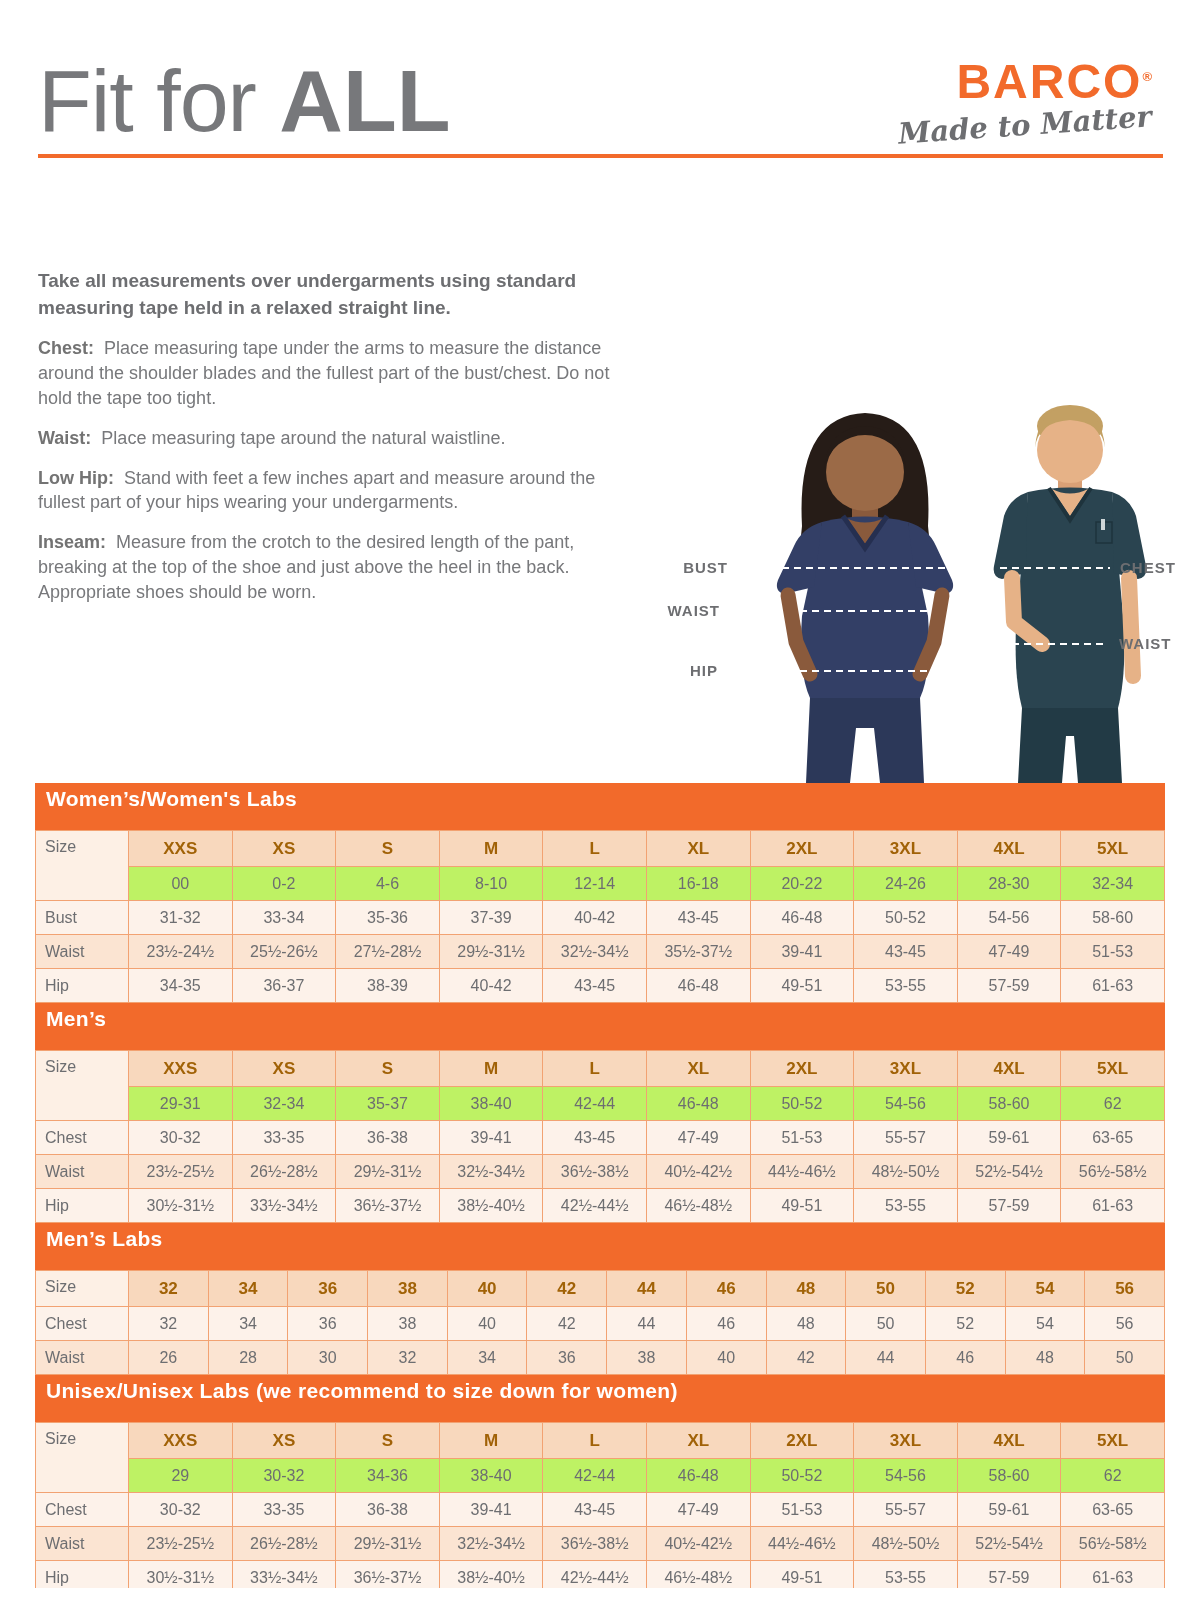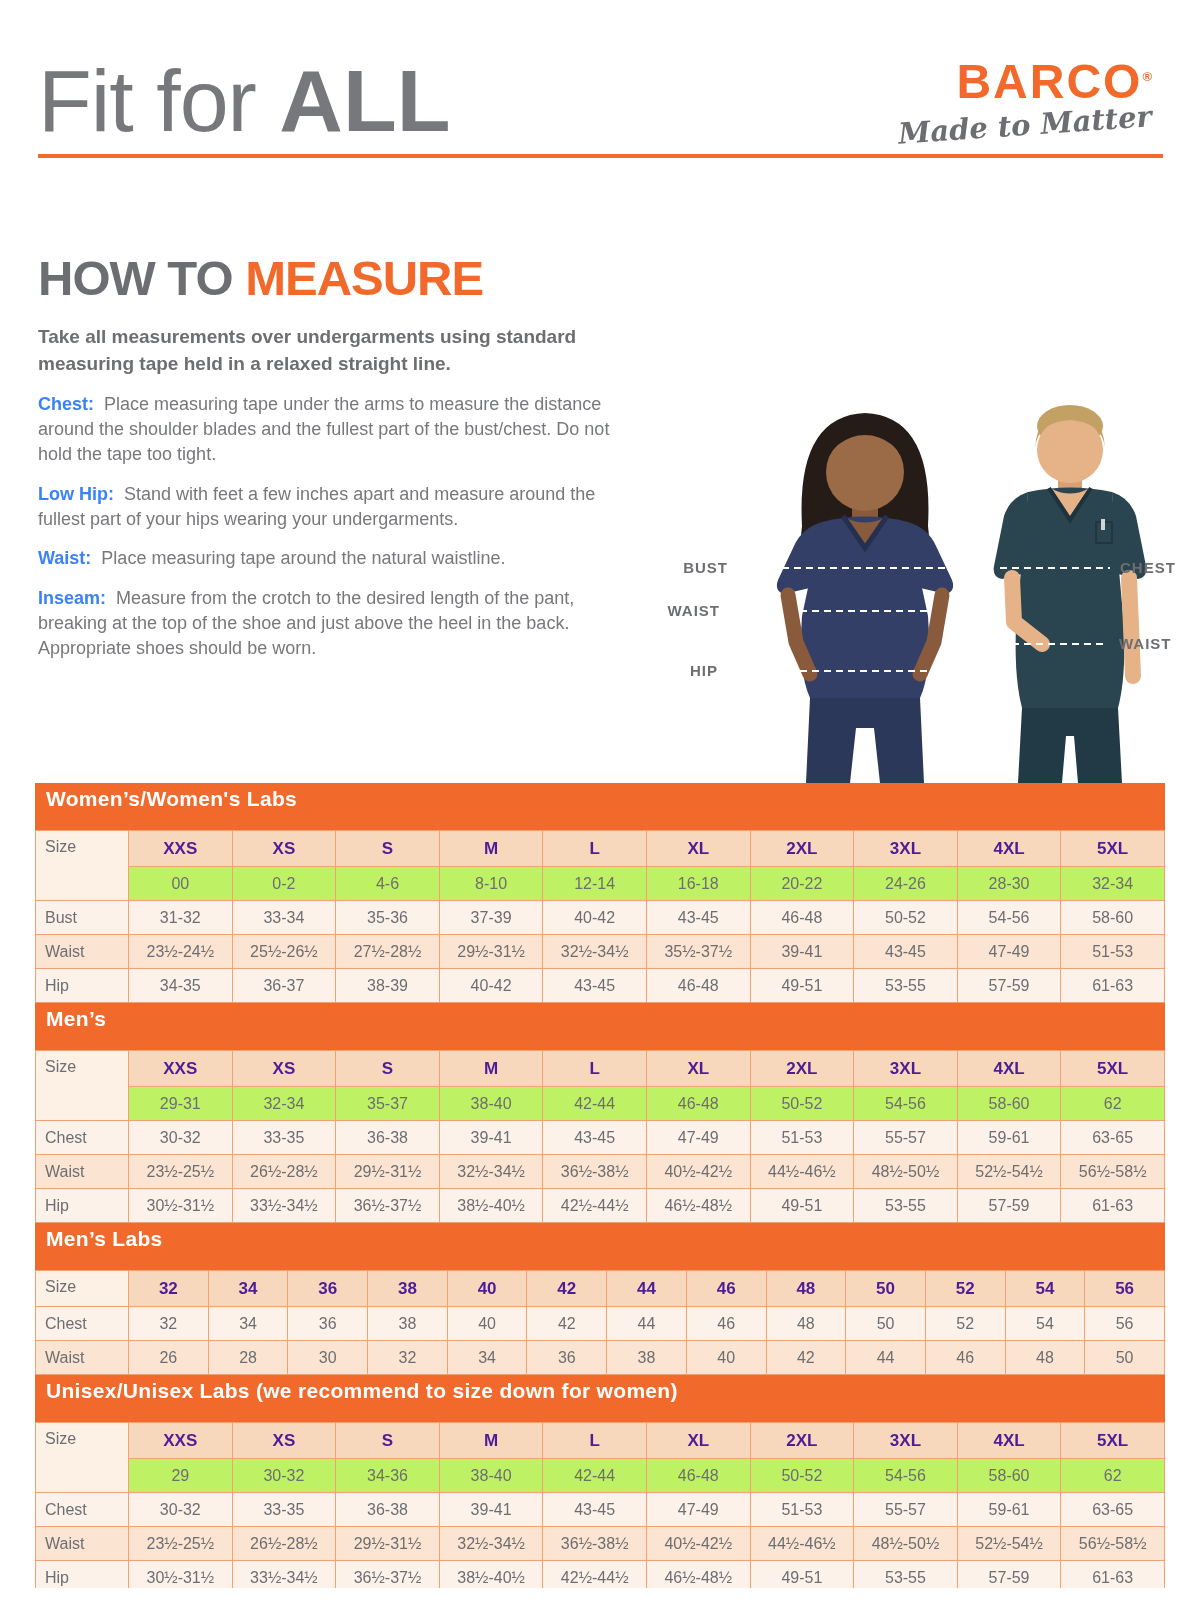--- a/index.html
+++ b/index.html
@@ -16,39 +16,39 @@
   .tagline { font-family:"DejaVu Serif", serif; font-style:italic; font-weight:700; font-size:29px; color:#6d6e71; transform:rotate(-4deg); margin-top:2px; }
   .rule { position:absolute; left:38px; right:37px; top:154px; height:4px; background:#f26a2b; }
 
   
   .htm { position:absolute; left:38px; top:250px; width:585px; }
   .htm h2 { font-size:49px; font-weight:700; letter-spacing:-1px; }
   .htm h2 .g { color:#6d6e71; }
   .htm h2 .o { color:#f26a2b; }
   .htm .intro { margin-top:18px; font-size:19px; font-weight:700; color:#6d6e71; line-height:1.4; }
   .htm p.item { margin-top:15px; font-size:18px; color:#77787b; line-height:1.38; }
-  .htm p.item .lbl { color:#3b82f6; font-weight:700; }
+  .htm p.item .lbl { color:#737373; font-weight:700; }
 
   
   .photo { position:absolute; left:650px; top:376px; width:550px; height:407px; }
   .photo svg { width:100%; height:100%; display:block; }
   .mlabel { font-family:"Liberation Sans", sans-serif; font-weight:bold; font-size:15px; fill:#6d6e71; letter-spacing:1px; }
 
   
   .fsg { position:absolute; left:38px; top:688px; }
   .fsg h2 { font-size:46px; font-weight:700; color:#6d6e71; letter-spacing:-1px; }
   .fsg .sub { margin-top:9px; font-size:22px; font-weight:700; color:#6d6e71; }
 
   
   .tables { position:absolute; left:35px; top:783px; width:1130px; }
   .band { background:#f26a2b; color:#ffffff; font-weight:700; font-size:21px; line-height:23px; padding:4px 0 20px 11px; letter-spacing:.3px; }
   table.size-table { width:100%; border-collapse:collapse; table-layout:fixed; }
   table.size-table td { border:1px solid #f2a272; text-align:center; font-size:16px; color:#6d6e71; height:34px; padding:0 2px; }
   table.size-table tr.hdr-row td { height:36px; }
-  table.size-table td.hdr { background:#f8d8bd; font-weight:700; color:#4c1d95; font-size:17px; }
+  table.size-table td.hdr { background:#f8d8bd; font-weight:700; color:#a16207; font-size:17px; }
   table.size-table td.size-cell { background:#fdf0e5; text-align:left; vertical-align:top; padding:7px 0 0 9px; }
   table.size-table tr.num-row td { background:#bef264; }
   table.size-table tr.row-a td { background:#fdf2ea; }
   table.size-table tr.row-b td { background:#fbe4d2; }
   table.size-table td.lbl { text-align:left; padding-left:9px; }
 </style>
 </head>
 <body>
 
 <div class="page">
@@ -56,25 +56,24 @@
   <div class="fit-title">
     <span class="ff">Fit for </span><span class="all">ALL</span>
   </div>
   <div class="logo">
     <div class="barco"><span>BARCO</span><sup>®</sup></div>
     <div class="tagline">Made to Matter</div>
   </div>
   <div class="rule"></div>
 
   <div class="htm">
-    <h2><span class="g">HOW TO </span><span class="o">MEASURE</span></h2>
     <p class="intro">Take all measurements over undergarments using standard measuring tape held in a relaxed straight line.</p>
     <p class="item"><span class="lbl">Chest:</span>&nbsp; <span>Place measuring tape under the arms to measure the distance around the shoulder blades and the fullest part of the bust/chest. Do not hold the tape too tight.</span></p>
+    <p class="item"><span class="lbl">Waist:</span>&nbsp; <span>Place measuring tape around the natural waistline.</span></p>
     <p class="item"><span class="lbl">Low Hip:</span>&nbsp; <span>Stand with feet a few inches apart and measure around the fullest part of your hips wearing your undergarments.</span></p>
-    <p class="item"><span class="lbl">Waist:</span>&nbsp; <span>Place measuring tape around the natural waistline.</span></p>
     <p class="item"><span class="lbl">Inseam:</span>&nbsp; <span>Measure from the crotch to the desired length of the pant, breaking at the top of the shoe and just above the heel in the back. Appropriate shoes should be worn.</span></p>
   </div>
 
   <div class="photo">
     <svg viewBox="0 0 550 407">
 
       <g>
         <path d="M152,150 Q146,40 215,37 Q284,40 278,150 Q284,196 258,206 L172,206 Q146,196 152,150 Z" fill="#261c17"></path>
         <rect x="202" y="126" width="26" height="20" fill="#8a5a3c"></rect>
         <circle cx="215" cy="96" r="39" fill="#9b6a47"></circle>

